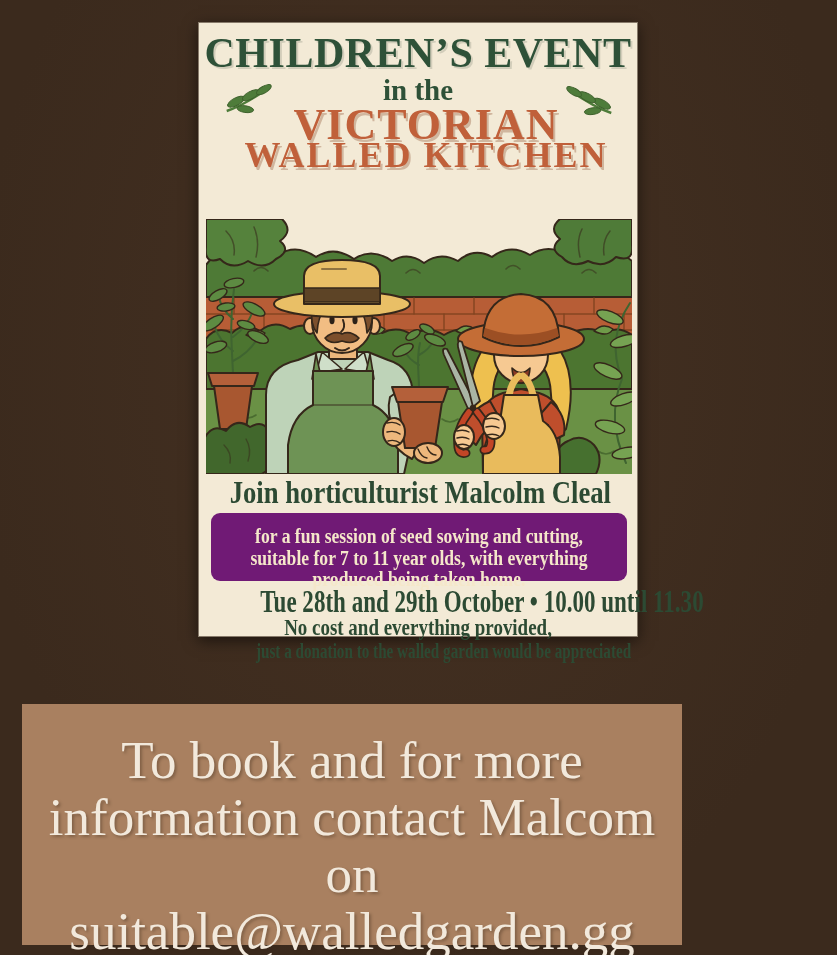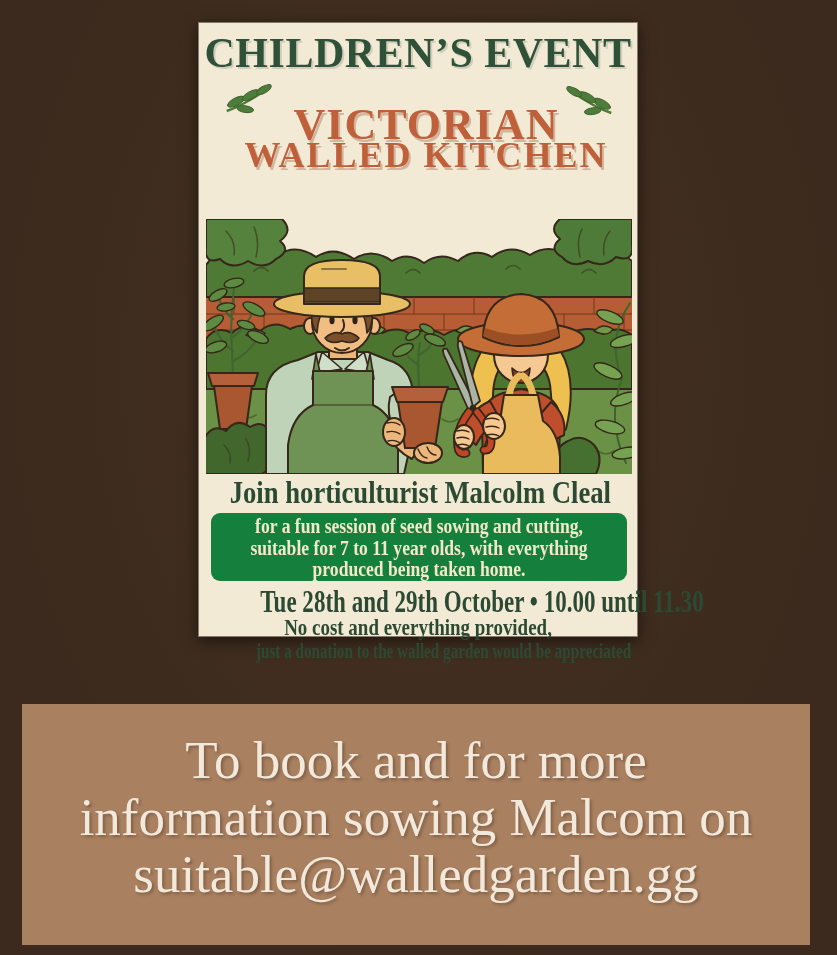--- a/index.html
+++ b/index.html
@@ -22,46 +22,47 @@
   .t3{top:80px;font-size:44px;line-height:44px;letter-spacing:1px;}
   .t4{top:110px;font-size:36px;line-height:44px;letter-spacing:2px;}
   .t5{top:174px;font-size:44px;line-height:44px;letter-spacing:1px;}
   .sprig{position:absolute;width:52px;height:34px;}
   .sprig-left{left:24px;top:58px;}
   .sprig-right{left:364px;top:60px;transform:scaleX(-1);}
   .illus{position:absolute;left:7px;top:196px;width:426px;height:255px;display:block;}
   .join{top:453px;font-size:31px;line-height:34px;color:#2c4a33;font-weight:bold;
         transform:scaleX(.86);transform-origin:50% 50%;white-space:nowrap;}
   .obox{top:490px;left:12px !important;width:416px !important;height:68px;
-        background:#15803d;border-radius:9px;box-sizing:border-box;padding-top:3px;}
+        background:#701a75;border-radius:9px;box-sizing:border-box;padding-top:13px;}
   .obox-line{color:#f5e7ca;font-weight:bold;font-size:20px;line-height:21.5px;
              transform:scaleX(.88);transform-origin:50% 50%;white-space:nowrap;
              text-align:center;}
   .sched{top:561px;font-size:32px;line-height:34px;color:#2c4a33;font-weight:bold;
          transform:scaleX(.72);transform-origin:50% 50%;white-space:nowrap;}
   .note1{top:591px;font-size:24px;line-height:26px;color:#2c4a33;font-weight:bold;
          transform:scaleX(.79);transform-origin:50% 50%;white-space:nowrap;}
   .note2{top:617px;font-size:20.5px;line-height:23px;color:#2c4a33;font-weight:bold;
          transform:scaleX(.74);transform-origin:50% 50%;white-space:nowrap;}
 
   
-  .contact{position:absolute;left:22px;top:704px;width:788px;height:241px;
+  .contact{position:absolute;left:22px;top:704px;width:660px;height:241px;
            background:#a98060;box-sizing:border-box;padding-top:28px;}
   .c-line{text-align:center;color:#f2e9dc;font-size:53px;line-height:57px;
           text-shadow:2px 2px 3px rgba(55,38,24,.35);}
   svg *{vector-effect:none;}
 </style>
 </head>
 <body>
 
 <div class="stage">
 
   <div class="poster">
 
     <div class="t-green t1">CHILDREN’S EVENT</div>
+    <div class="t-green t2">in the</div>
 
     <svg class="sprig sprig-left" viewBox="0 0 56 36">
       <g fill="#4e7c3a" stroke="#3d612c" stroke-width="1">
         <path d="M4,32 Q22,26 48,8" fill="none" stroke="#4e7c3a" stroke-width="2.6"></path>
         <ellipse cx="14" cy="22" rx="10" ry="4" transform="rotate(-28 14 22)"></ellipse>
         <ellipse cx="30" cy="15" rx="10" ry="4" transform="rotate(-28 30 15)"></ellipse>
         <ellipse cx="24" cy="30" rx="9" ry="3.6" transform="rotate(8 24 30)"></ellipse>
         <ellipse cx="44" cy="9" rx="9" ry="3.6" transform="rotate(-30 44 9)"></ellipse>
       </g>
     </svg>
@@ -226,17 +227,17 @@
       <div class="obox-line">produced being taken home.</div>
     </div>
 
     <div class="sched">Tue 28th and 29th October • 10.00 until 11.30</div>
     <div class="note1">No cost and everything provided,</div>
     <div class="note2">just a donation to the walled garden would be appreciated</div>
   </div>
 
   <div class="contact">
     <div class="c-line">To book and for more</div>
-    <div class="c-line">information sowing Malcom on</div>
+    <div class="c-line">information contact Malcom on</div>
     <div class="c-line">suitable@walledgarden.gg</div>
   </div>
 
 </div>
 
 </body></html>

